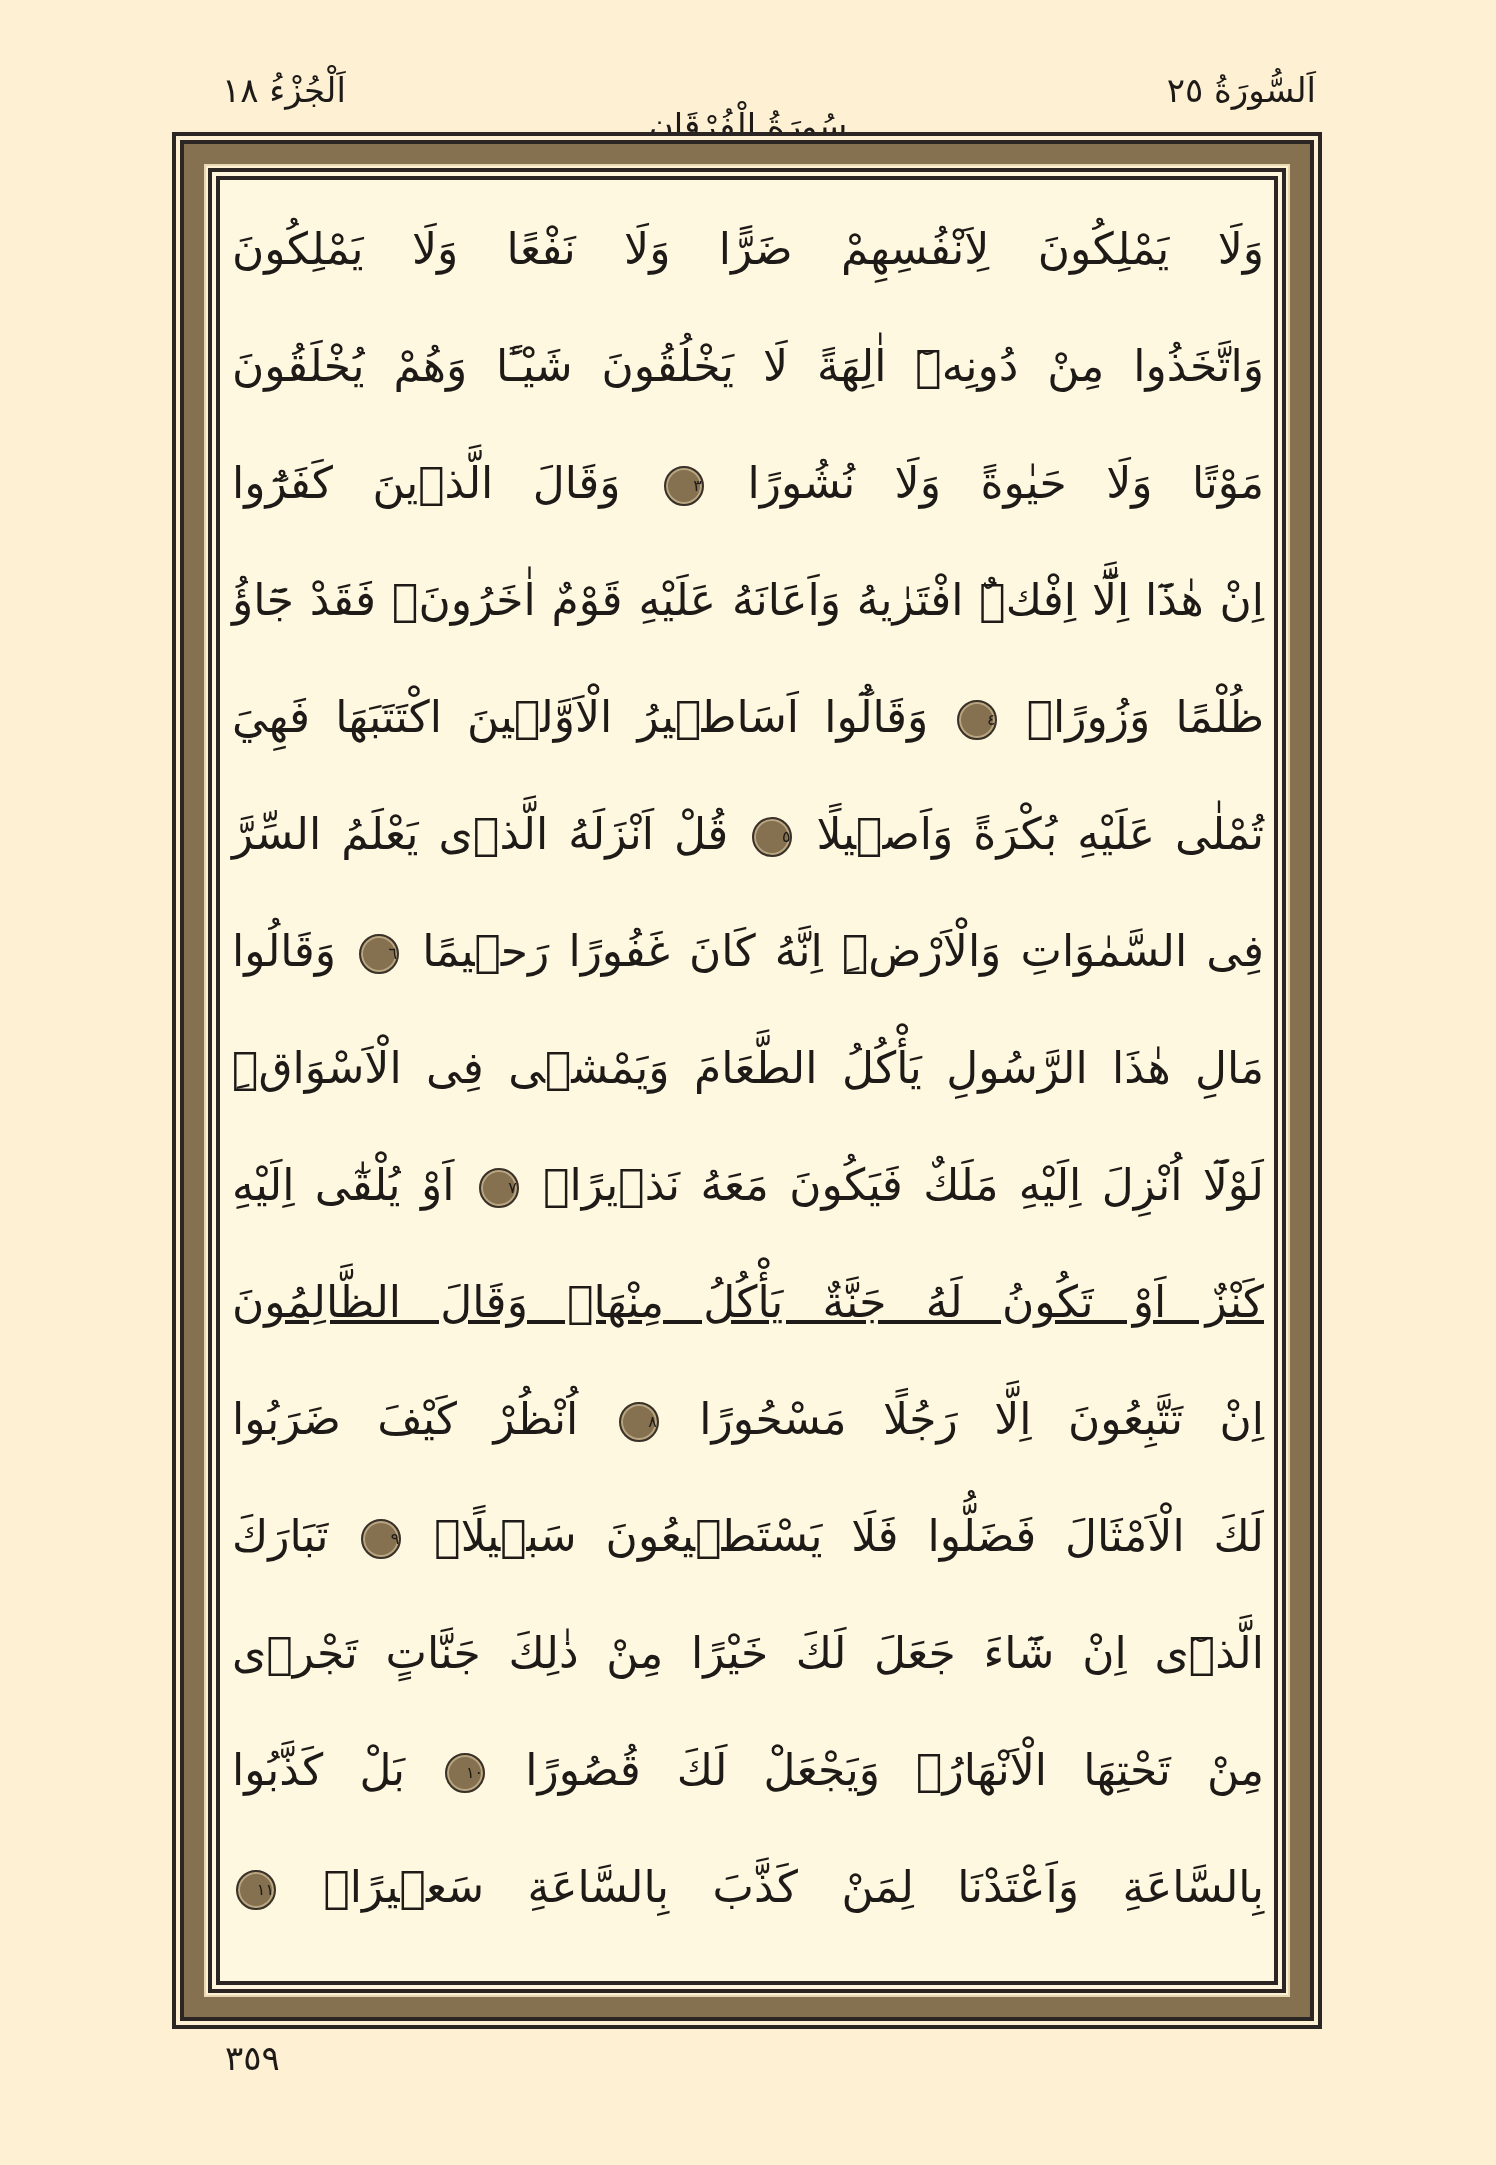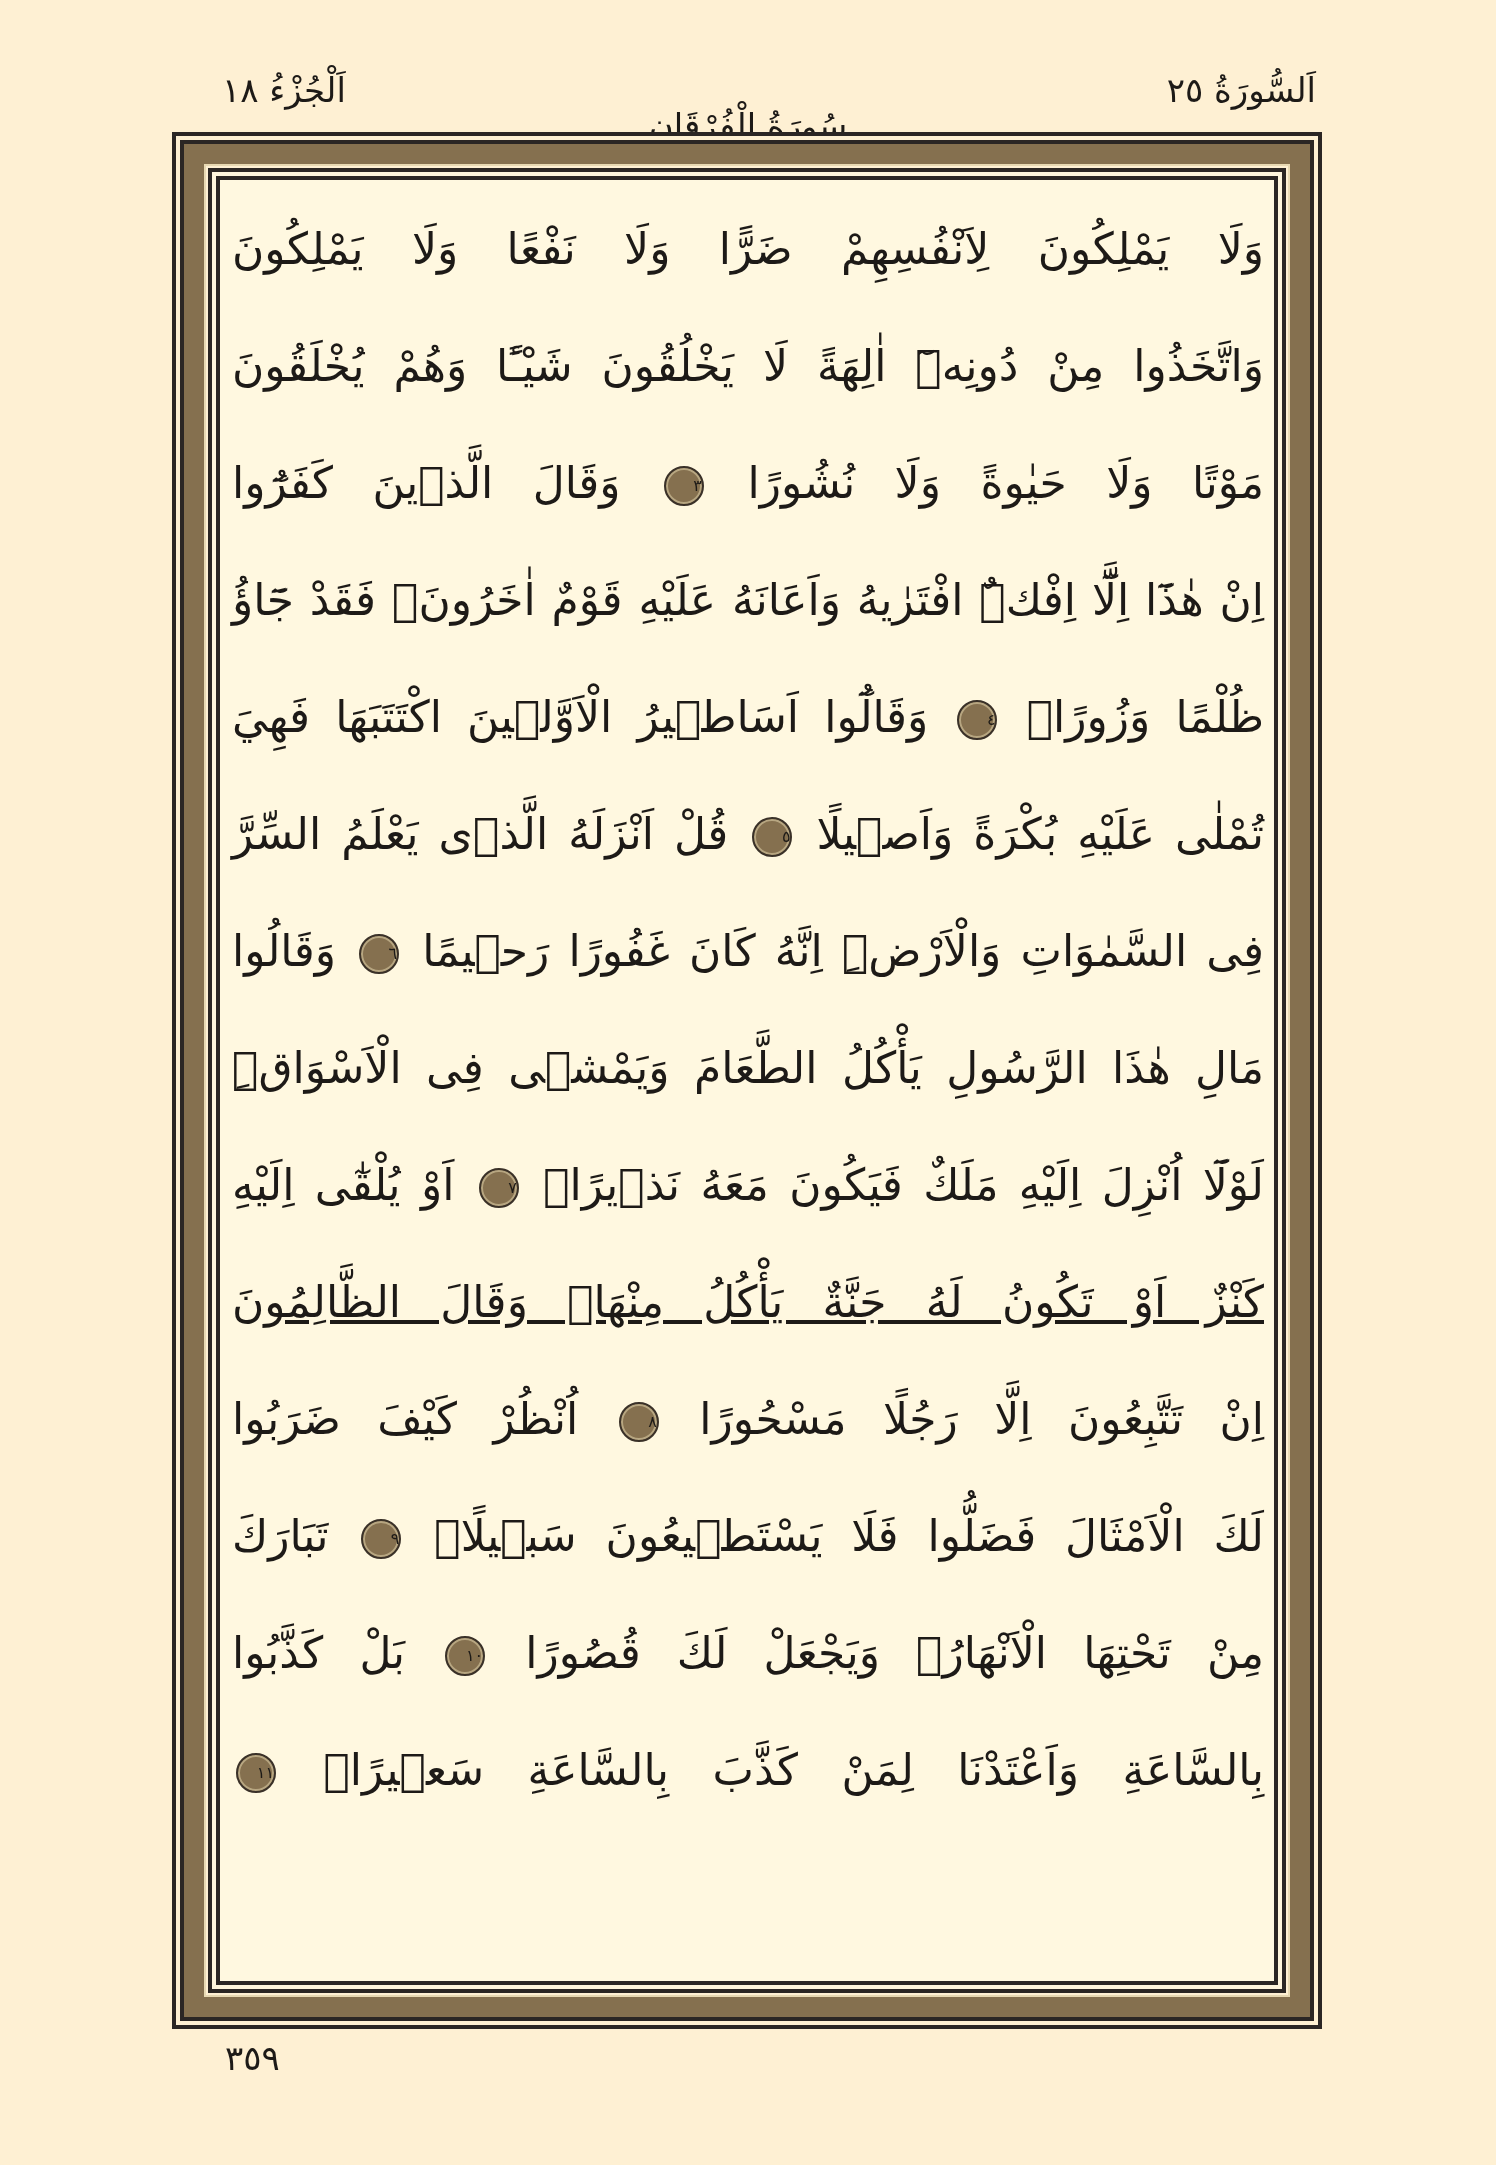--- a/index.html
+++ b/index.html
@@ -51,17 +51,18 @@
     <div class="line" style="height: 117px; line-height: 117px;"><span>مَوْتًا وَلَا حَيٰوةً وَلَا نُشُورًا</span> <span class="marker">٣</span> <span>وَقَالَ الَّذٖينَ كَفَرُٓوا</span></div>
     <div class="line" style="height: 117px; line-height: 117px;"><span>اِنْ هٰذَٓا اِلَّٓا اِفْكٌۨ افْتَرٰيهُ وَاَعَانَهُ عَلَيْهِ قَوْمٌ اٰخَرُونَۚ فَقَدْ جَٓاؤُ</span></div>
     <div class="line" style="height: 117px; line-height: 117px;"><span>ظُلْمًا وَزُورًاۚ</span> <span class="marker">٤</span> <span>وَقَالُٓوا اَسَاطٖيرُ الْاَوَّلٖينَ اكْتَتَبَهَا فَهِيَ</span></div>
     <div class="line" style="height: 117px; line-height: 117px;"><span>تُمْلٰى عَلَيْهِ بُكْرَةً وَاَصٖيلًا</span> <span class="marker">٥</span> <span>قُلْ اَنْزَلَهُ الَّذٖى يَعْلَمُ السِّرَّ</span></div>
     <div class="line" style="height: 117px; line-height: 117px;"><span>فِى السَّمٰوَاتِ وَالْاَرْضِۜ اِنَّهُ كَانَ غَفُورًا رَحٖيمًا</span> <span class="marker">٦</span> <span>وَقَالُوا</span></div>
     <div class="line" style="height: 117px; line-height: 117px;"><span>مَالِ هٰذَا الرَّسُولِ يَأْكُلُ الطَّعَامَ وَيَمْشٖى فِى الْاَسْوَاقِۜ</span></div>
     <div class="line" style="height: 117px; line-height: 117px;"><span>لَوْلَٓا اُنْزِلَ اِلَيْهِ مَلَكٌ فَيَكُونَ مَعَهُ نَذٖيرًاۙ</span> <span class="marker">٧</span> <span>اَوْ يُلْقٰٓى اِلَيْهِ</span></div>
     <div class="line" style="height: 117px; line-height: 117px; text-decoration: underline;"><span>كَنْزٌ اَوْ تَكُونُ لَهُ جَنَّةٌ يَأْكُلُ مِنْهَاۜ وَقَالَ الظَّالِمُونَ</span></div>
     <div class="line" style="height: 117px; line-height: 117px;"><span>اِنْ تَتَّبِعُونَ اِلَّا رَجُلًا مَسْحُورًا</span> <span class="marker">٨</span> <span>اُنْظُرْ كَيْفَ ضَرَبُوا</span></div>
     <div class="line" style="height: 117px; line-height: 117px;"><span>لَكَ الْاَمْثَالَ فَضَلُّوا فَلَا يَسْتَطٖيعُونَ سَبٖيلًاۘ</span> <span class="marker">٩</span> <span>تَبَارَكَ</span></div>
+    <div class="line" style="height: 117px; line-height: 117px;"><span>الَّذٖٓى اِنْ شَٓاءَ جَعَلَ لَكَ خَيْرًا مِنْ ذٰلِكَ جَنَّاتٍ تَجْرٖى</span></div>
     <div class="line" style="height: 117px; line-height: 117px;"><span>مِنْ تَحْتِهَا الْاَنْهَارُۙ وَيَجْعَلْ لَكَ قُصُورًا</span> <span class="marker">١٠</span> <span>بَلْ كَذَّبُوا</span></div>
     <div class="line" style="height: 117px; line-height: 117px;"><span>بِالسَّاعَةِ وَاَعْتَدْنَا لِمَنْ كَذَّبَ بِالسَّاعَةِ سَعٖيرًاۚ</span> <span class="marker">١١</span> </div>
   </div>
 
 <div class="pagenum">٣٥٩</div>
 
 </body></html>

